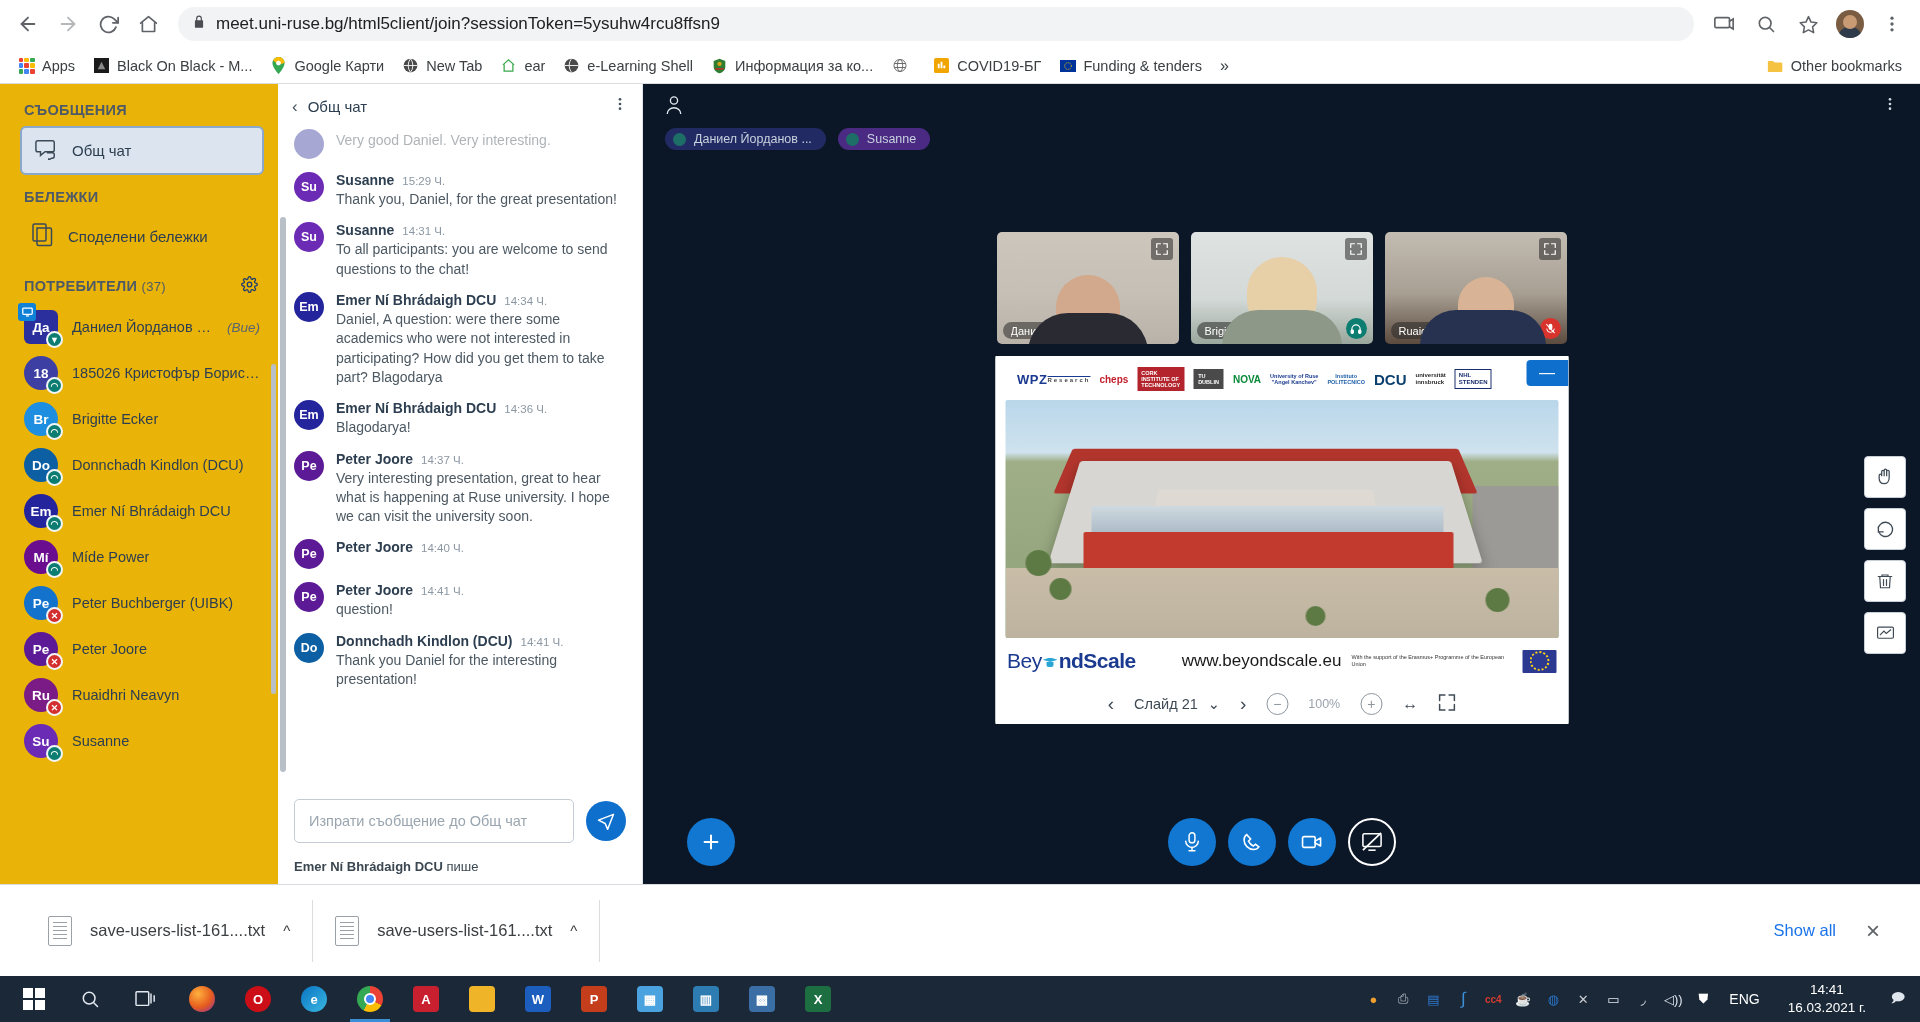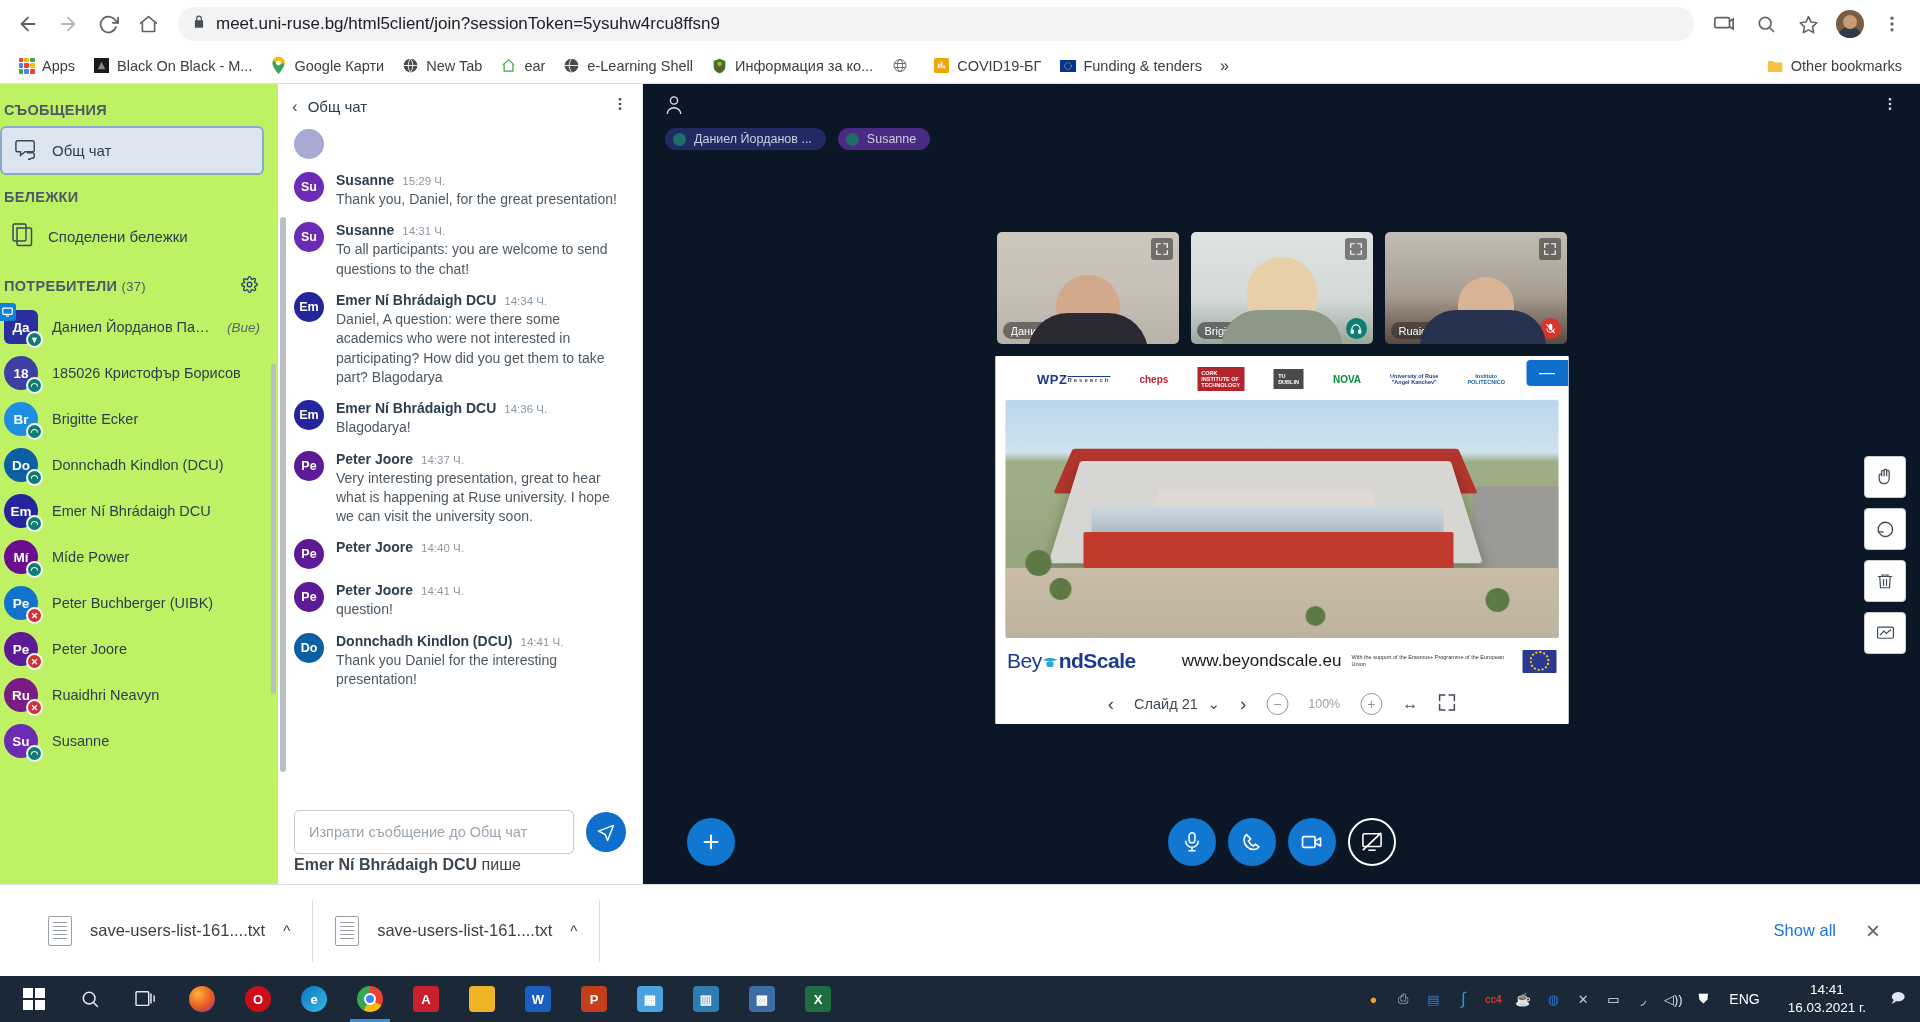--- a/index.html
+++ b/index.html
@@ -74,21 +74,21 @@
   .chev-more { padding: 4px 8px; color: #3c4043; font-size: 16px; }
 
   
   .app {
     position: absolute; left: 0; top: 84px; width: 1920px; height: 800px;
     display: flex; background: #f3f6f9;
   }
 
   
   .leftnav {
-    width: 278px; background: #bef264; padding: 10px 14px 0 0;
+    width: 278px; background: #eab308; padding: 10px 14px 0 20px;
     overflow: hidden; position: relative; flex:none;
   }
   .sec-title {
     font-size: 14.5px; font-weight: 700; color: #4e5a66;
     letter-spacing: .3px; margin: 8px 0 8px 4px;
   }
   .sec-title .cnt { font-weight: 400; font-size: 13px; }
   .nav-item {
     display: flex; align-items: center; gap: 14px;
     padding: 10px 12px; border-radius: 6px; font-size: 15px; color: #2c3e50;
@@ -162,21 +162,21 @@
     flex: 1; height: 44px; border: 1px solid #c3ccd4; border-radius: 5px;
     padding: 0 14px; font-size: 14.5px; color: #6f7b86;
     font-family: "Liberation Sans", sans-serif; outline: none; background:#fff;
   }
   .chat-input::placeholder { color: #9aa5af; }
   .send-btn {
     width: 40px; height: 40px; border-radius: 50%; background: #0f6fcd;
     display:flex; align-items:center; justify-content:center; color:#fff;
     flex:none; border:none;
   }
-  .typing { font-size: 16px; color: #3a4650; margin-top: 2px; }
+  .typing { font-size: 13px; color: #3a4650; margin-top: 16px; }
   .typing b { font-weight: 700; }
 
   
   .meeting {
     flex: 1; background: #0b1727; position: relative; display:flex; flex-direction:column;
   }
   .mt-topbar {
     height: 44px; display: flex; align-items: center; padding: 0 22px;
     color: #cfd8e3; font-size: 13.5px; position: relative;
   }
@@ -246,21 +246,21 @@
   
   .present {
     position: absolute; left: 50%; transform: translateX(-50%);
     top: 200px; width: 573px; background: #fff; border-radius: 2px;
   }
   .slide { width: 573px; height: 328px; position: relative; overflow: hidden; background:#fff; }
   .slide-logos {
     height: 42px; display: flex; align-items: center; gap: 9px;
     padding: 4px 18px 0 22px; font-size: 7px; color:#222;
   }
-  .logo { flex:none; display:flex; align-items:center; justify-content:center;margin-left:20px; }
+  .logo { flex:none; display:flex; align-items:center; justify-content:center; }
   .logo-wpz { font-weight:800; font-size:13px; color:#1a3a8f; letter-spacing:.5px; line-height:1;}
   .logo-wpz small{display:block;font-size:6px;color:#444;letter-spacing:2px;font-weight:700;border-top:1px solid #1a3a8f;margin-top:1px}
   .logo-cheps { color:#c21f2e; font-weight:800; font-size:10px; }
   .logo-cork { background:#b3242c; color:#fff; font-size:5.5px; padding:3px 4px; font-weight:700; line-height:1.1;}
   .logo-tu { background:#4a4a4a; color:#fff; font-size:5.5px; padding:4px 5px; font-weight:700; line-height:1.1;}
   .logo-nova { color:#0a8a3a; font-weight:800; font-size:10px; }
   .logo-ruse { color:#1a3a8f; font-size:5.5px; font-weight:700; text-align:center; line-height:1.1;}
   .logo-poli { color:#1f5fa8; font-size:5.5px; font-weight:700; text-align:center; line-height:1.1;}
   .logo-dcu { color:#0a3f6e; font-weight:800; font-size:15px; }
   .logo-uibk { color:#2b2b2b; font-size:6px; font-weight:700; line-height:1.1;}
@@ -740,20 +740,23 @@
             <circle cx="12" cy="19" r="2"></circle>
           </svg>
       </span>
     </div>
 
     <div class="chat-body">
       <div class="chat-scroll"></div>
 
       <div class="msg faded" style="margin-top:2px">
         <div class="ava" style="background:#3c3f9e"></div>
+        <div class="msg-main">
+          <div class="msg-txt">Very good Daniel. Very interesting.</div>
+        </div>
       </div>
 
       <div class="msg">
         <div class="ava" style="background:#6c2bb5">
           <span>Su</span>
         </div>
         <div class="msg-main">
           <div class="msg-hdr">
             <span class="msg-name">Susanne</span>
             <span class="msg-time">15:29 Ч.</span>

